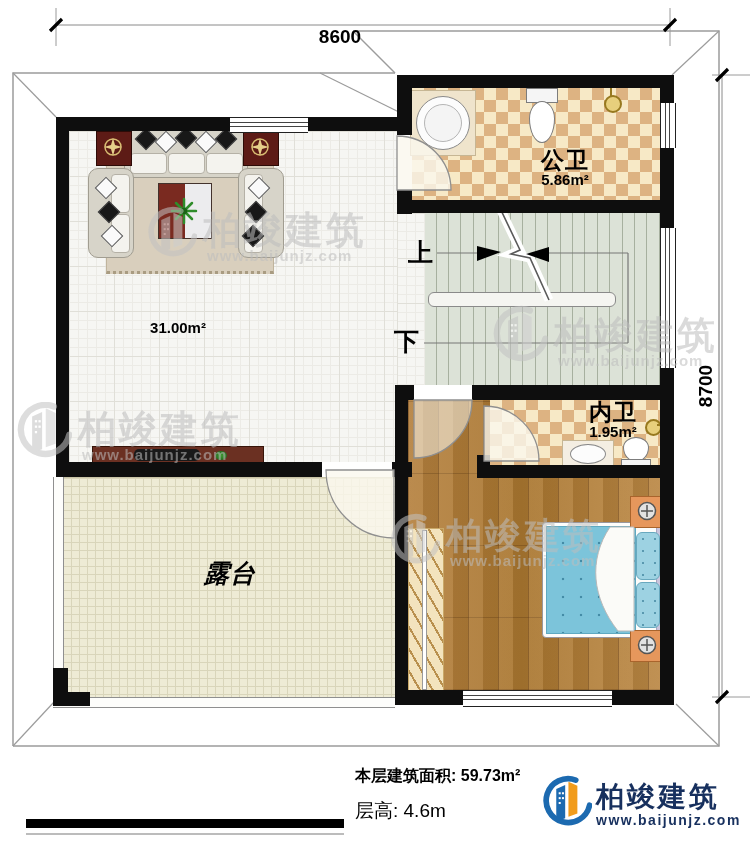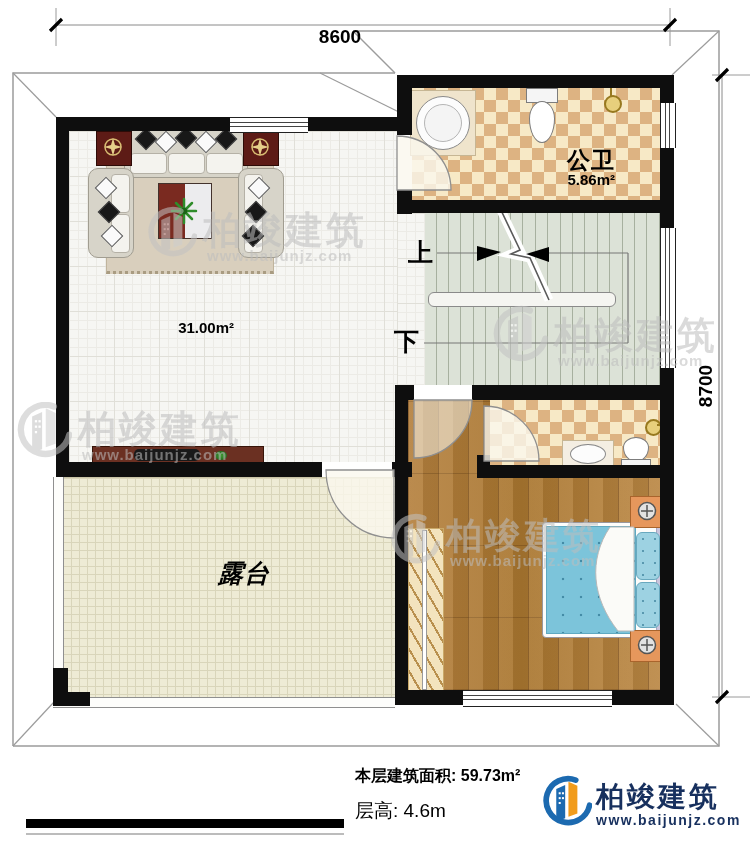--- a/index.html
+++ b/index.html
@@ -62,21 +62,21 @@
   .counter{background:#efe4cc;border:1px solid #c6b694;}
   .sink{position:absolute;background:#fcfcfc;border:1.5px solid #8a8a8a;border-radius:50%;z-index:6;}
   .sink-in{position:absolute;border:1px solid #b5b5b5;border-radius:50%;background:#f4f4f4;}
   .wc-tank{position:absolute;background:#f5f5f5;border:1.5px solid #7c7c7c;z-index:6;}
   .wc-bowl{position:absolute;background:#ffffff;border:1.5px solid #7c7c7c;z-index:6;
            border-radius:50% 50% 50% 50% / 42% 42% 58% 58%;}
   .shower{position:absolute;background:#e7cf7c;border:2px solid #97791f;border-radius:50%;z-index:6;}
   .shower-stem{position:absolute;background:#97791f;z-index:6;}
   .handrail{position:absolute;background:#f5f5f1;border:1.5px solid #8a8a8a;border-radius:6px;z-index:7;}
   
-  .room-label{position:absolute;z-index:40;text-align:right;line-height:1.05;}
+  .room-label{position:absolute;z-index:40;text-align:center;line-height:1.05;}
   .rname{font-weight:bold;font-size:23px;letter-spacing:1px;}
   .rarea{font-weight:bold;font-size:15px;}
   .stair-label{position:absolute;z-index:40;font-size:25px;font-weight:bold;line-height:1;}
   .dim-label{position:absolute;z-index:45;font-size:19px;font-weight:bold;text-align:center;
              font-family:"Liberation Sans","DejaVu Sans",sans-serif;}
   
   .wm{position:absolute;z-index:44;opacity:.55;color:#bdbdbd;pointer-events:none;}
   .wm-brand{position:absolute;font-size:38px;font-weight:bold;letter-spacing:3px;white-space:nowrap;}
   .wm-url{position:absolute;font-size:15px;font-weight:bold;letter-spacing:1px;white-space:nowrap;}
   .wm .mk-sw{stroke:#c2c2c2;} .wm .mk-b1{fill:#c2c2c2;} .wm .mk-b2{fill:#cecece;} .wm .mk-win rect{fill:#fff;}
@@ -254,20 +254,24 @@
     <path d="M326,470 A68,68 0 0 0 394,538 L394,470 Z" fill="rgba(250,247,238,.8)" stroke="#8f8f8f" stroke-width="1.3"></path>
   </svg>
 
   <div class="room-label" style="left:515px;top:148px;width:100px;">
     <div class="rname">公卫</div>
     <div class="rarea">5.86m²</div>
   </div>
   <div class="room-label" style="left:122px;top:320px;width:112px;">
     <div class="rarea">31.00m²</div>
   </div>
+  <div class="room-label" style="left:565px;top:400px;width:96px;">
+    <div class="rname">内卫</div>
+    <div class="rarea">1.95m²</div>
+  </div>
   <div class="room-label" style="left:190px;top:560px;width:80px;font-style:italic;">
     <div class="rname" style="font-size:25px;">露台</div>
   </div>
   <div class="stair-label" style="left:408px;top:240px;">上</div>
   <div class="stair-label" style="left:394px;top:329px;">下</div>
 
   <div class="wm" style="left:145px;top:203px;width:280px;height:70px;">
     <svg class="bjmark" viewBox="0 0 64 64" style="left:0;top:2px;width:52px;height:56px;">
       <path class="mk-sw" d="M44,5 A27,27 0 1 0 61,36"></path>
       <polygon class="mk-b1" points="20,16 31,11 31,52 20,56"></polygon>

